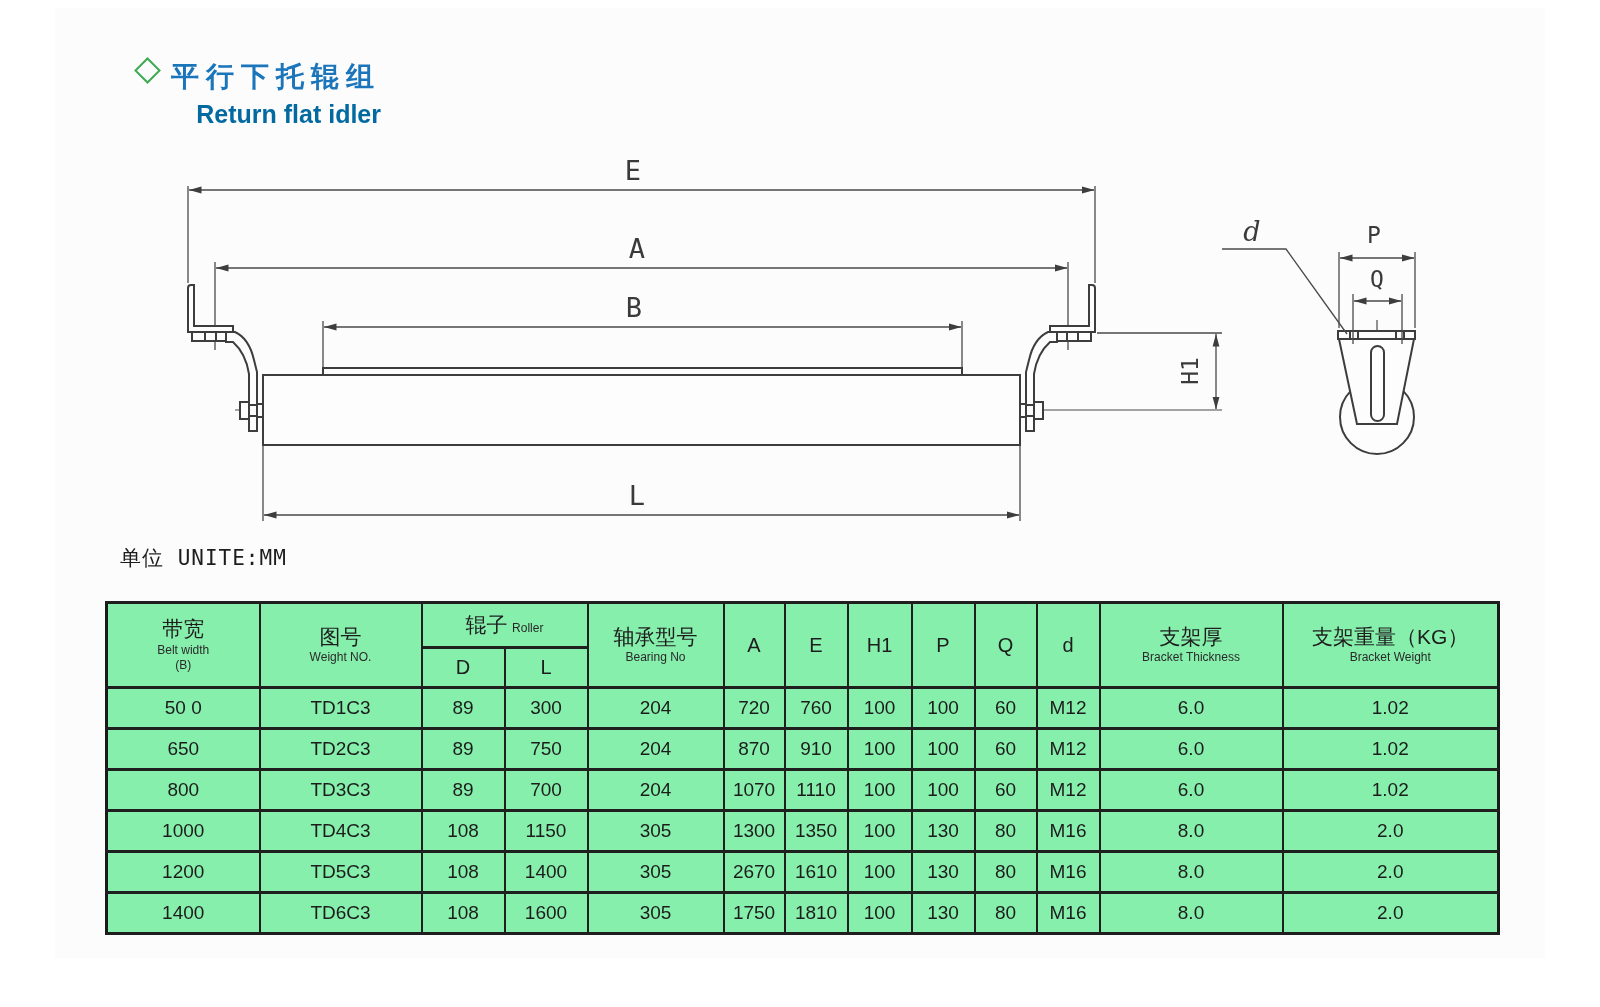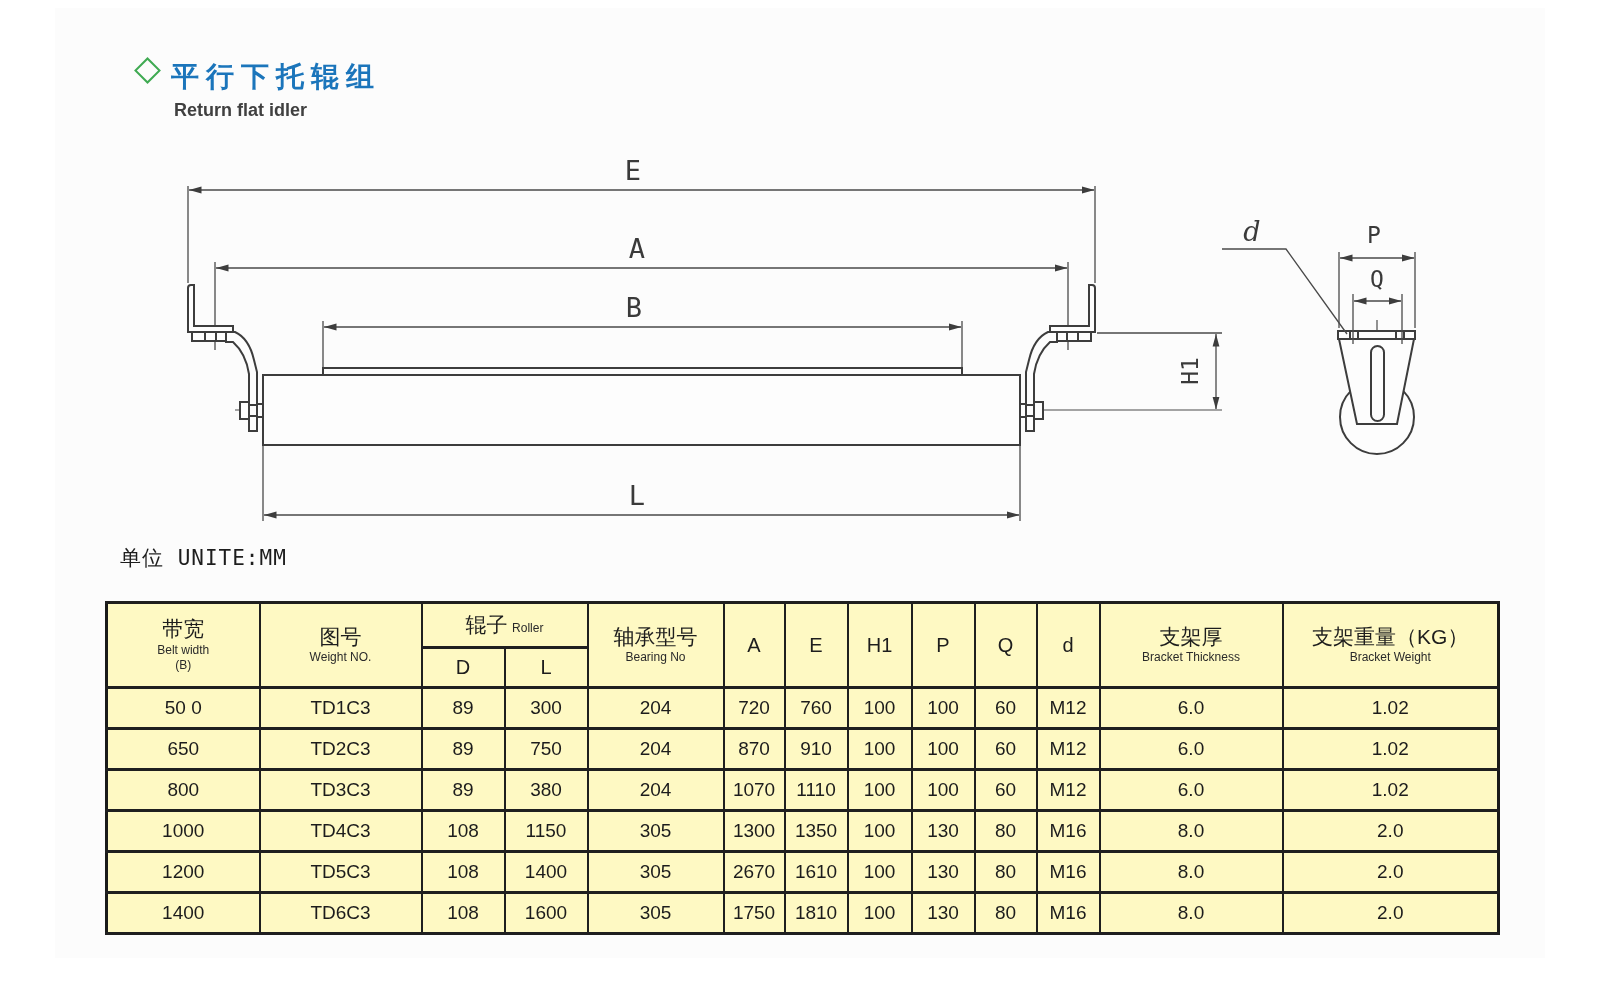--- a/index.html
+++ b/index.html
@@ -2,31 +2,31 @@
 <html><head>
 <meta charset="utf-8">
 <style>
   html,body{margin:0;padding:0;}
   body{
     width:1600px;height:1007px;position:relative;background:#ffffff;
     font-family:"Liberation Sans", sans-serif;color:#222;overflow:hidden;
   }
   .page{position:absolute;left:55px;top:8px;width:1490px;height:950px;background:#fcfcfc;}
   
-  .title-block{position:absolute;left:138px;top:58px;}
+  .title-block{position:absolute;left:138px;top:58px;text-align:right;}
   .diamond{
     display:inline-block;width:15px;height:15px;border:2px solid #3faa52;
     transform:rotate(45deg);vertical-align:6px;margin-right:14px;background:transparent;
   }
   .title-cn{
     display:inline-block;font-size:28px;font-weight:bold;color:#1b75bb;
     letter-spacing:7px;font-family:"Liberation Sans",sans-serif;
   }
   .title-en{
-    margin:4px 0 0 36px;font-size:18px;font-weight:bold;color:#404040;
+    margin:4px 0 0 36px;font-size:25px;font-weight:bold;color:#0369a1;
     font-family:"Liberation Sans",sans-serif;
   }
   
   .unit-note{
     position:absolute;left:120px;top:544px;font-size:21px;color:#1d1d1d;
     font-family:"DejaVu Sans Mono",monospace;letter-spacing:1px;
   }
   
   svg.drawing{position:absolute;left:0;top:0;}
   svg .geo{stroke:#3d3d3d;stroke-width:2;fill:none;}
@@ -35,21 +35,21 @@
   svg .dim{stroke:#4a4a4a;stroke-width:1.3;fill:none;}
   svg text.dl{
     font-family:"DejaVu Sans Mono",monospace;font-size:27px;fill:#3a3a3a;
     text-anchor:middle;
   }
   svg text.dls{font-size:23px;}
   svg text.dit{font-family:"DejaVu Serif",serif;font-style:italic;font-size:27px;fill:#3a3a3a;text-anchor:middle;}
   
   table.spec{
     position:absolute;left:105px;top:601px;width:1392px;
-    border-collapse:collapse;table-layout:fixed;background:#fef9c3;
+    border-collapse:collapse;table-layout:fixed;background:#86efac;
   }
   table.spec th,table.spec td{
     border:2px solid #1f1f1f;border-top-width:3px;border-bottom-width:3px;
     text-align:center;vertical-align:middle;padding:0;overflow:hidden;
   }
   table.spec{border:3px solid #1a1a1a;}
   .h-cn{font-size:21px;font-weight:normal;color:#1d1d1d;line-height:1.25;}
   .h-en{font-size:12px;font-weight:normal;color:#2a2a2a;line-height:1.3;font-family:"Liberation Sans",sans-serif;}
   .h-sym{font-size:20px;font-weight:normal;color:#1d1d1d;}
   td.num{font-size:19px;color:#1c1c1c;font-family:"Liberation Sans",sans-serif;}
@@ -245,21 +245,21 @@
     <td class="num">100</td>
     <td class="num">60</td>
     <td class="num">M12</td>
     <td class="num">6.0</td>
     <td class="num">1.02</td>
   </tr>
   <tr class="data">
     <td class="num">800</td>
     <td class="num">TD3C3</td>
     <td class="num">89</td>
-    <td class="num">380</td>
+    <td class="num">700</td>
     <td class="num">204</td>
     <td class="num">1070</td>
     <td class="num">1110</td>
     <td class="num">100</td>
     <td class="num">100</td>
     <td class="num">60</td>
     <td class="num">M12</td>
     <td class="num">6.0</td>
     <td class="num">1.02</td>
   </tr>

